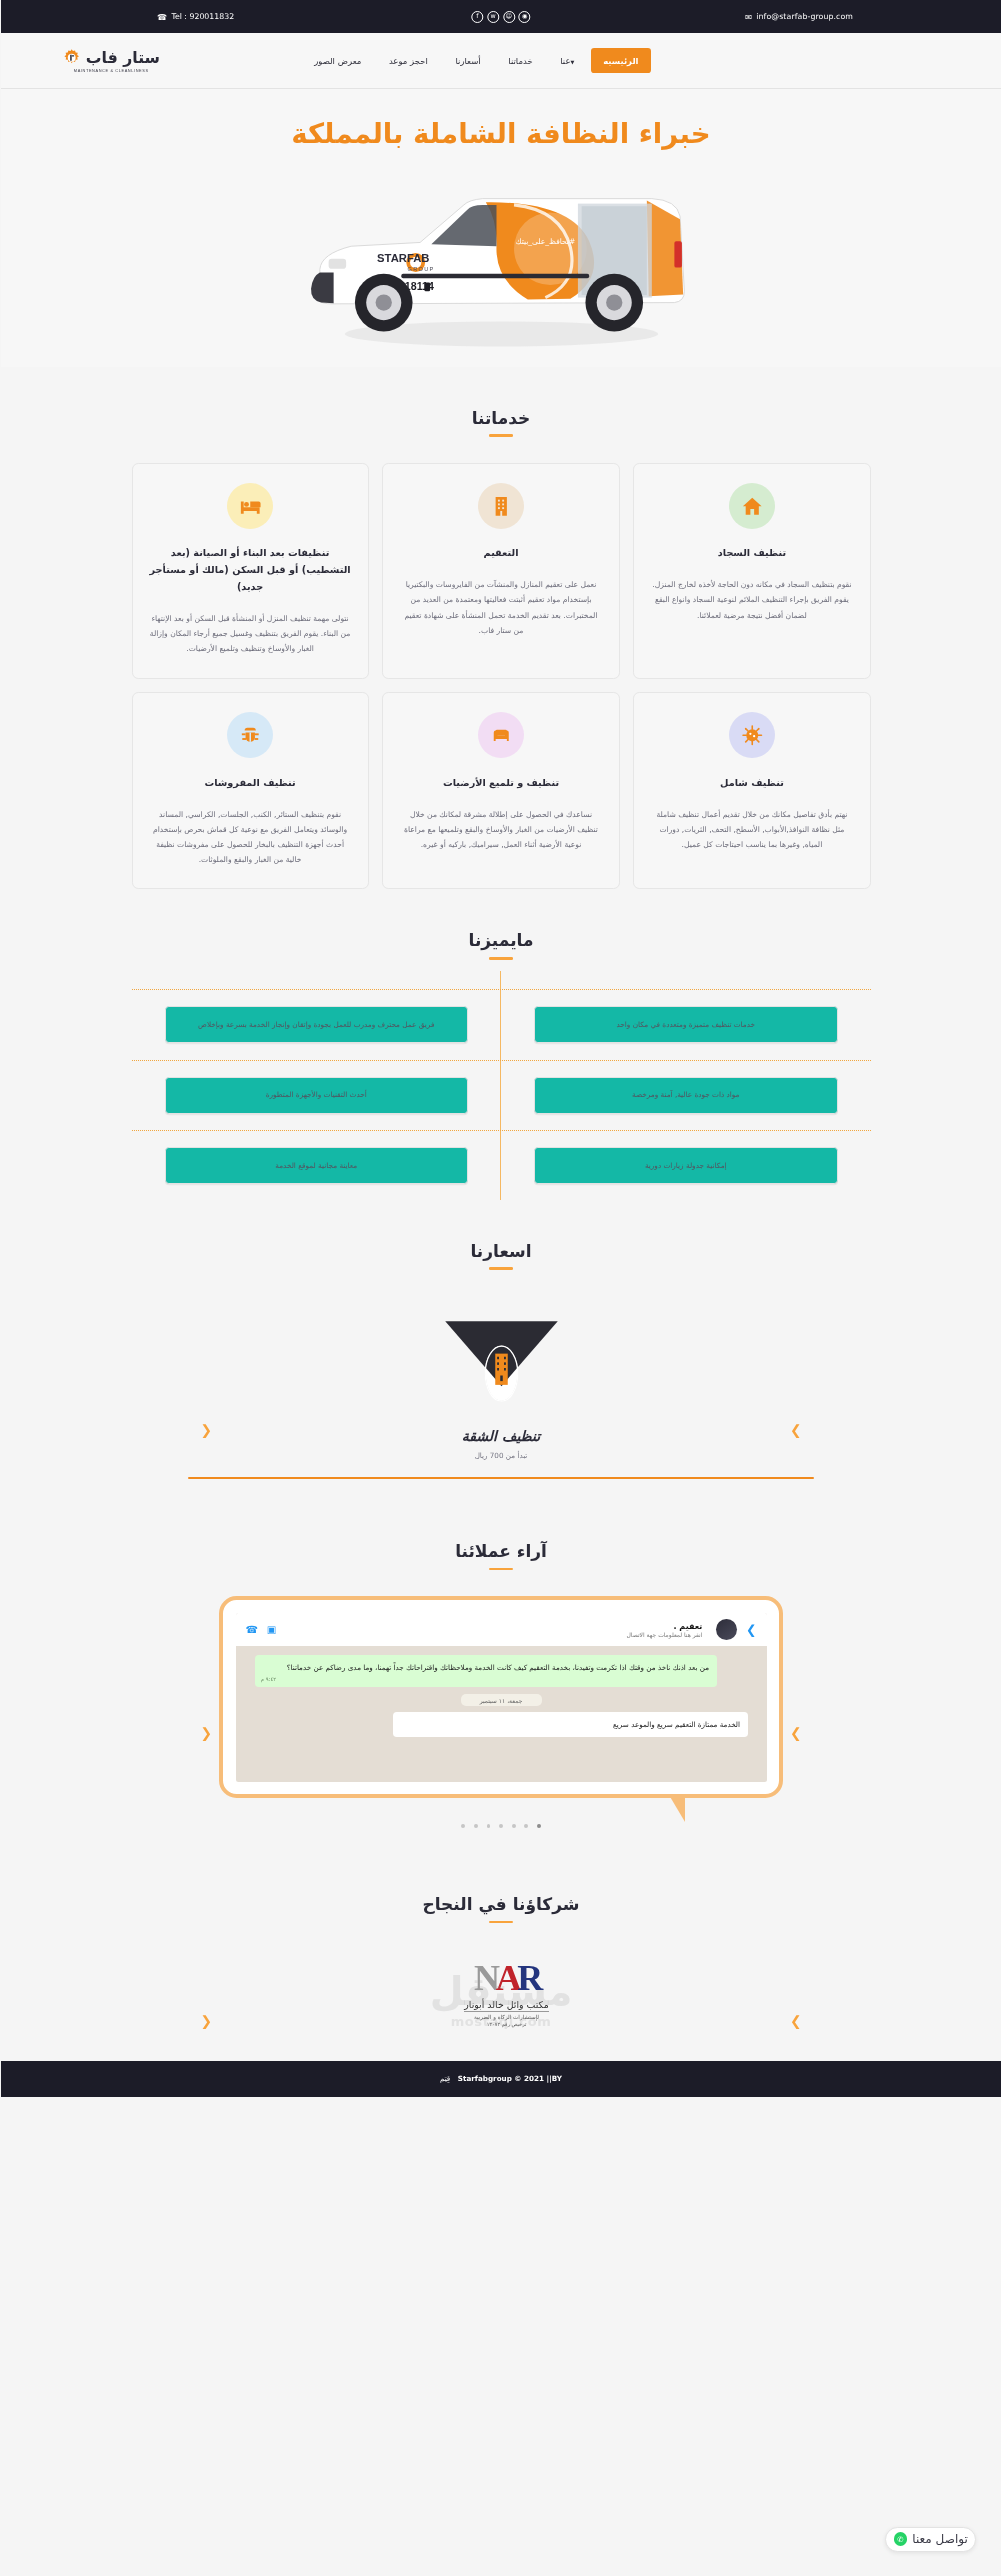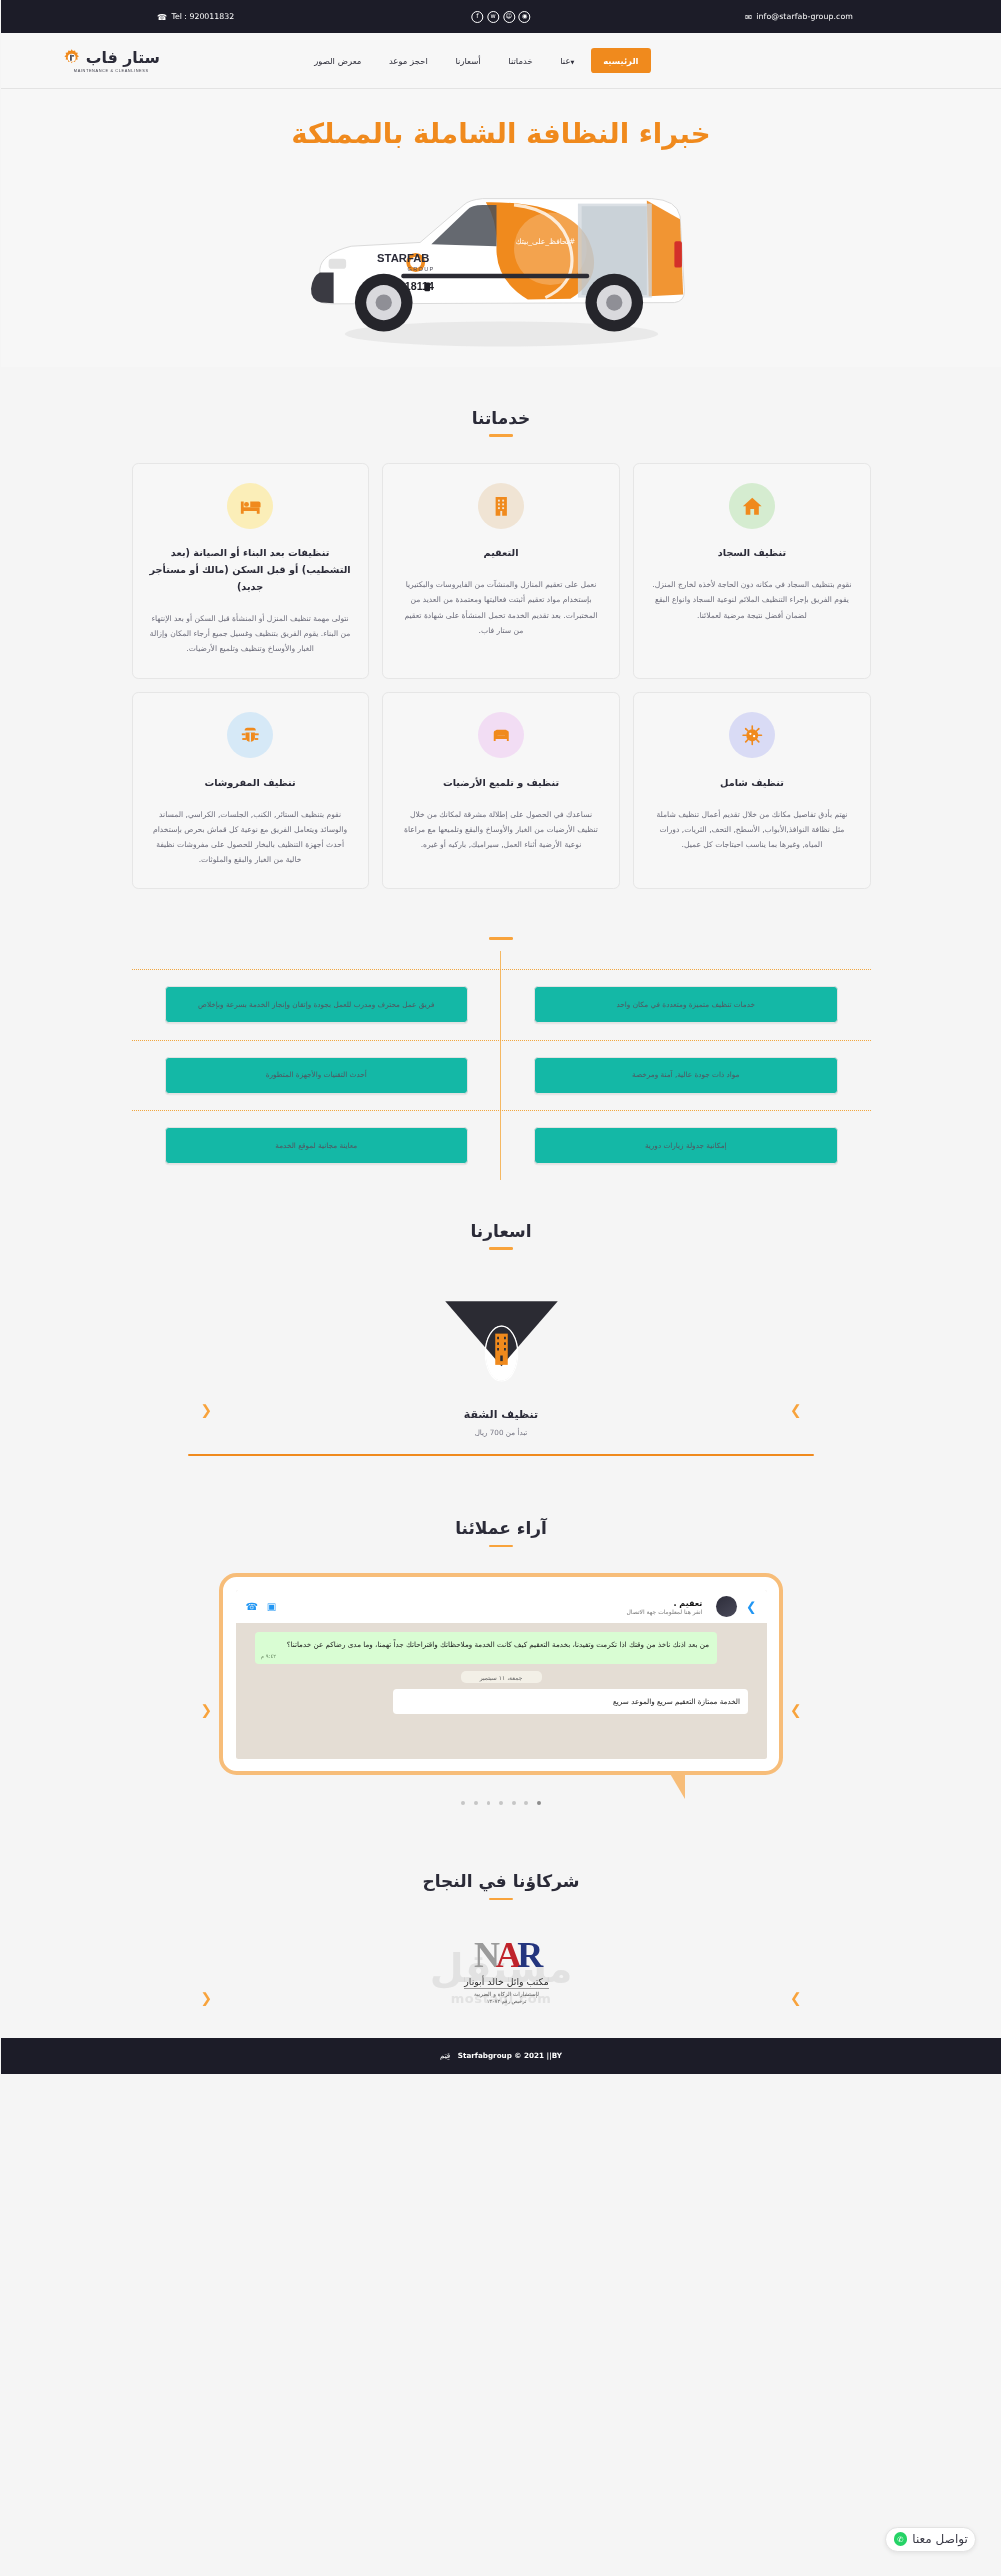--- a/index.html
+++ b/index.html
@@ -204,21 +204,21 @@
     display: flex; align-items: center; justify-content: center;
   }
 
   
   .pricing {
     position: relative;
     padding: 25px 0 21px;
     text-align: center;
   }
   .price-visual { width: 125px; height: 91px; margin: 21px auto 0; position: relative; }
-  .price-name { font-size: 11px; color: #2b2b38; font-weight: 700; margin-top: 21px; }
+  .price-name { font-size: 14px; color: #2b2b38; font-weight: 700; margin-top: 21px; font-style: italic; }
   .price-from { font-size: 7.2px; color: #777784; margin-top: 7.5px; }
   .price-rule {
     width: 626px; height: 1.9px; background: #f08a1d; margin: 16.3px auto 0; border-radius: 1.3px;
   }
   .carousel-arrow {
     position: absolute;
     width: 12.5px; height: 12.5px;
     color: #f8a33c;
     font-size: 13.8px;
     line-height: 12.5px;
@@ -561,20 +561,21 @@
       </div>
       <div class="card-title">تنظيف المفروشات</div>
       <div class="card-desc">نقوم بتنظيف الستائر, الكنب, الجلسات, الكراسي, المساند والوسائد ويتعامل الفريق مع نوعية كل قماش بحرص بإستخدام أحدث أجهزة التنظيف بالبخار للحصول على مفروشات نظيفة خالية من الغبار والبقع والملوثات.</div>
     </div>
 
   </div>
 </div>
 
 <div class="section">
   <div class="sec-head">
+    <div class="sec-title">مايميزنا</div>
     <div class="sec-underline"></div>
   </div>
 
   <div class="features">
     <div class="feat-spine"></div>
 
     <div class="feat-row">
       <div class="feat-cell">
         <div class="feat-pill">خدمات تنظيف متميزة ومتعددة في مكان واحد</div>
       </div>

